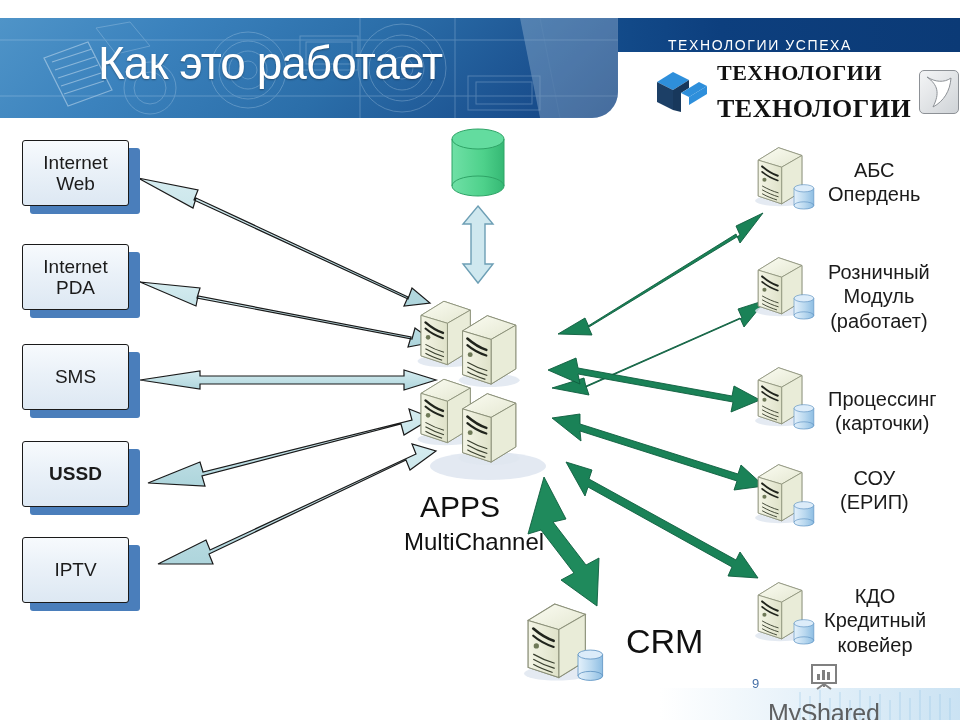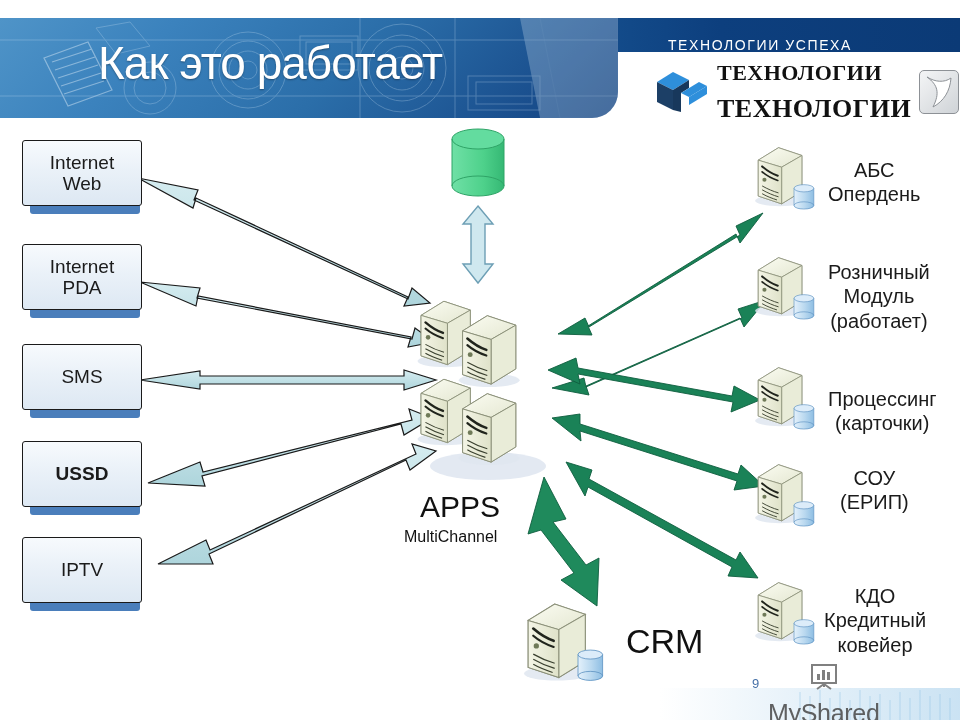--- a/index.html
+++ b/index.html
@@ -84,21 +84,21 @@
   .logo-badge {
     width: 40px; height: 44px;
     border: 1px solid #8d9196;
     border-radius: 5px;
     background: linear-gradient(135deg,#f4f5f6,#cfd3d7);
   }
 
   
   .chan-box {
     position: absolute;
-    width: 120px; height: 66px;
+    width: 107px; height: 66px;
     background: linear-gradient(to bottom,#f7fafd 0%,#eaf1f8 45%,#dde8f3 100%);
     border: 1.4px solid #1a1a1a;
     border-radius: 3px;
     display: flex;
     align-items: center;
     justify-content: center;
     text-align: center;
     font-size: 19px;
     color: #1b1b1b;
     line-height: 1.12;
@@ -125,21 +125,21 @@
   .apps-title {
     position: absolute;
     left: 420px; top: 490px;
     font-size: 30px;
     color: #111111;
     z-index: 7;
   }
   .apps-sub {
     position: absolute;
     left: 404px; top: 528px;
-    font-size: 16px;
+    font-size: 24px;
     color: #111111;
     z-index: 7;
   }
   .crm-title {
     position: absolute;
     left: 626px; top: 622px;
     font-size: 34px;
     color: #111111;
     z-index: 7;
   }

